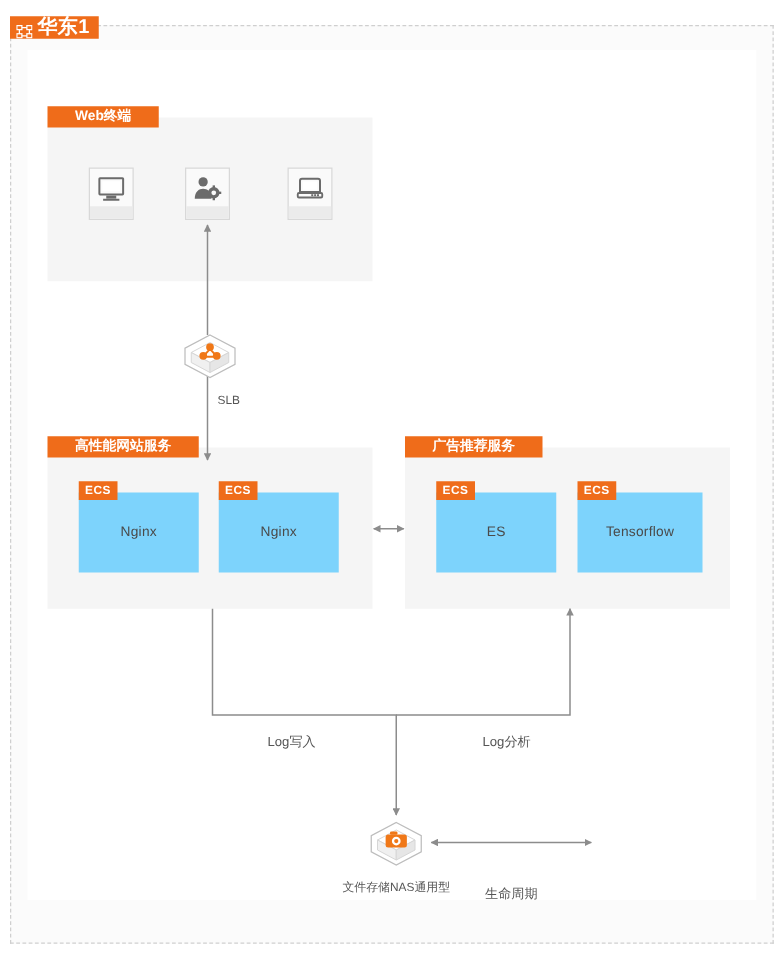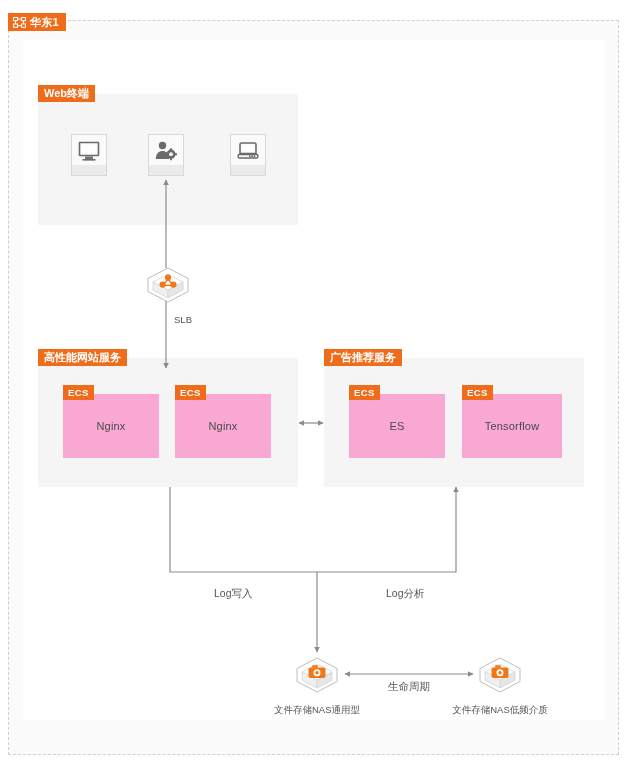--- a/index.html
+++ b/index.html
@@ -22,25 +22,25 @@
     width: 611px; height: 735px;
     border: 1px dashed #cfcfcf;
     background: #fbfbfb;
   }
   .region-badge {
     position: absolute;
     left: 8px; top: 13px;
     height: 18px;
     background: #ef6c1a;
     color: #ffffff;
-    font-size: 11px;
+    font-size: 16px;
     line-height: 18px;
     padding: 0 7px 0 5px;
     display: flex;
-    align-items: center;
+    align-items: flex-end;
     gap: 4px;
     z-index: 40;
     white-space: nowrap;
   }
   .region-badge .rb-label { font-weight: bold; letter-spacing: .3px; }
   .topo-icon { display:block; }
 
   
   .canvas-box {
     position: absolute;
@@ -55,21 +55,21 @@
     background: #f5f5f5;
   }
   .group-badge {
     position: absolute;
     top: -9px; left: 0px;
     height: 17px;
     background: #ef6c1a;
     color: #fff;
     font-size: 11px;
     line-height: 17px;
-    padding: 0 6px;
+    padding: 0 22px;
     white-space: nowrap;
     font-weight: bold;
     z-index: 20;
   }
 
   #group-web   { left: 38px;  top: 94px;  width: 260px; height: 131px; }
   #group-web .group-badge   { left: 0px; top: -9px; }
   #group-site  { left: 38px;  top: 358px; width: 260px; height: 129px; }
   #group-ad    { left: 324px; top: 358px; width: 260px; height: 129px; }
 
@@ -91,21 +91,21 @@
     background: #ebebeb;
   }
   #term-desktop { left: 71px; top: 134px; }
   #term-admin   { left: 148px; top: 134px; }
   #term-laptop  { left: 230px; top: 134px; }
 
   
   .ecs-card {
     position: absolute;
     width: 96px; height: 64px;
-    background: #f9a8d4;
+    background: #7dd3fc;
     display: flex;
     align-items: center;
     justify-content: center;
   }
   .ecs-card .ecs-name {
     font-size: 11px;
     color: #4a4a4a;
     letter-spacing: .2px;
   }
   .ecs-badge {
@@ -148,21 +148,21 @@
   
   .edge-label {
     position: absolute;
     font-size: 10.5px;
     color: #555;
     white-space: nowrap;
     text-align: center;
   }
   #lbl-log-write   { left: 214px; top: 587px; }
   #lbl-log-analyze { left: 374px; top: 587px; margin-left: 12px; }
-  #lbl-lifecycle   { left: 388px; top: 680px; }
+  #lbl-lifecycle   { left: 388px; top: 708px; }
 
   
   #wires {
     position: absolute;
     left: 0; top: 0;
     width: 627px; height: 765px;
     pointer-events: none;
   }
 </style>
 </head>
@@ -299,31 +299,18 @@
       <polygon points="9,17 24,25 24,33 9,25" fill="#f0f0f0" stroke="#d6d6d6" stroke-width="0.8"></polygon>
       <polygon points="39,17 24,25 24,33 39,25" fill="#e6e6e6" stroke="#d6d6d6" stroke-width="0.8"></polygon>
       <rect x="15.5" y="12.5" width="17" height="10.5" rx="2" fill="#f07818"></rect>
       <rect x="19" y="10.2" width="6" height="2.6" rx="1" fill="#f07818"></rect>
       <circle cx="24" cy="17.8" r="3.5" fill="#ffffff"></circle>
       <circle cx="24" cy="17.8" r="1.7" fill="#f07818"></circle>
     </svg>
     <span class="node-label">文件存储NAS通用型</span>
   </div>
 
-  <div class="node" id="node-nas-ia">
-    <svg width="48" height="40" viewBox="0 0 48 40">
-      <polygon points="24,3 44,13.5 44,26.5 24,37 4,26.5 4,13.5" fill="#ffffff" stroke="#bdbdbd" stroke-width="1"></polygon>
-      <polygon points="24,9 39,17 24,25 9,17" fill="#ffffff" stroke="#d6d6d6" stroke-width="0.8"></polygon>
-      <polygon points="9,17 24,25 24,33 9,25" fill="#f0f0f0" stroke="#d6d6d6" stroke-width="0.8"></polygon>
-      <polygon points="39,17 24,25 24,33 39,25" fill="#e6e6e6" stroke="#d6d6d6" stroke-width="0.8"></polygon>
-      <rect x="15.5" y="12.5" width="17" height="10.5" rx="2" fill="#f07818"></rect>
-      <rect x="19" y="10.2" width="6" height="2.6" rx="1" fill="#f07818"></rect>
-      <circle cx="24" cy="17.8" r="3.5" fill="#ffffff"></circle>
-      <circle cx="24" cy="17.8" r="1.7" fill="#f07818"></circle>
-    </svg>
-    <span class="node-label">文件存储NAS低频介质</span>
-  </div>
 
   <div class="edge-label" id="lbl-log-write">Log写入</div>
   <div class="edge-label" id="lbl-log-analyze">Log分析</div>
   <div class="edge-label" id="lbl-lifecycle">生命周期</div>
 
 </div>
 
 </body></html>

